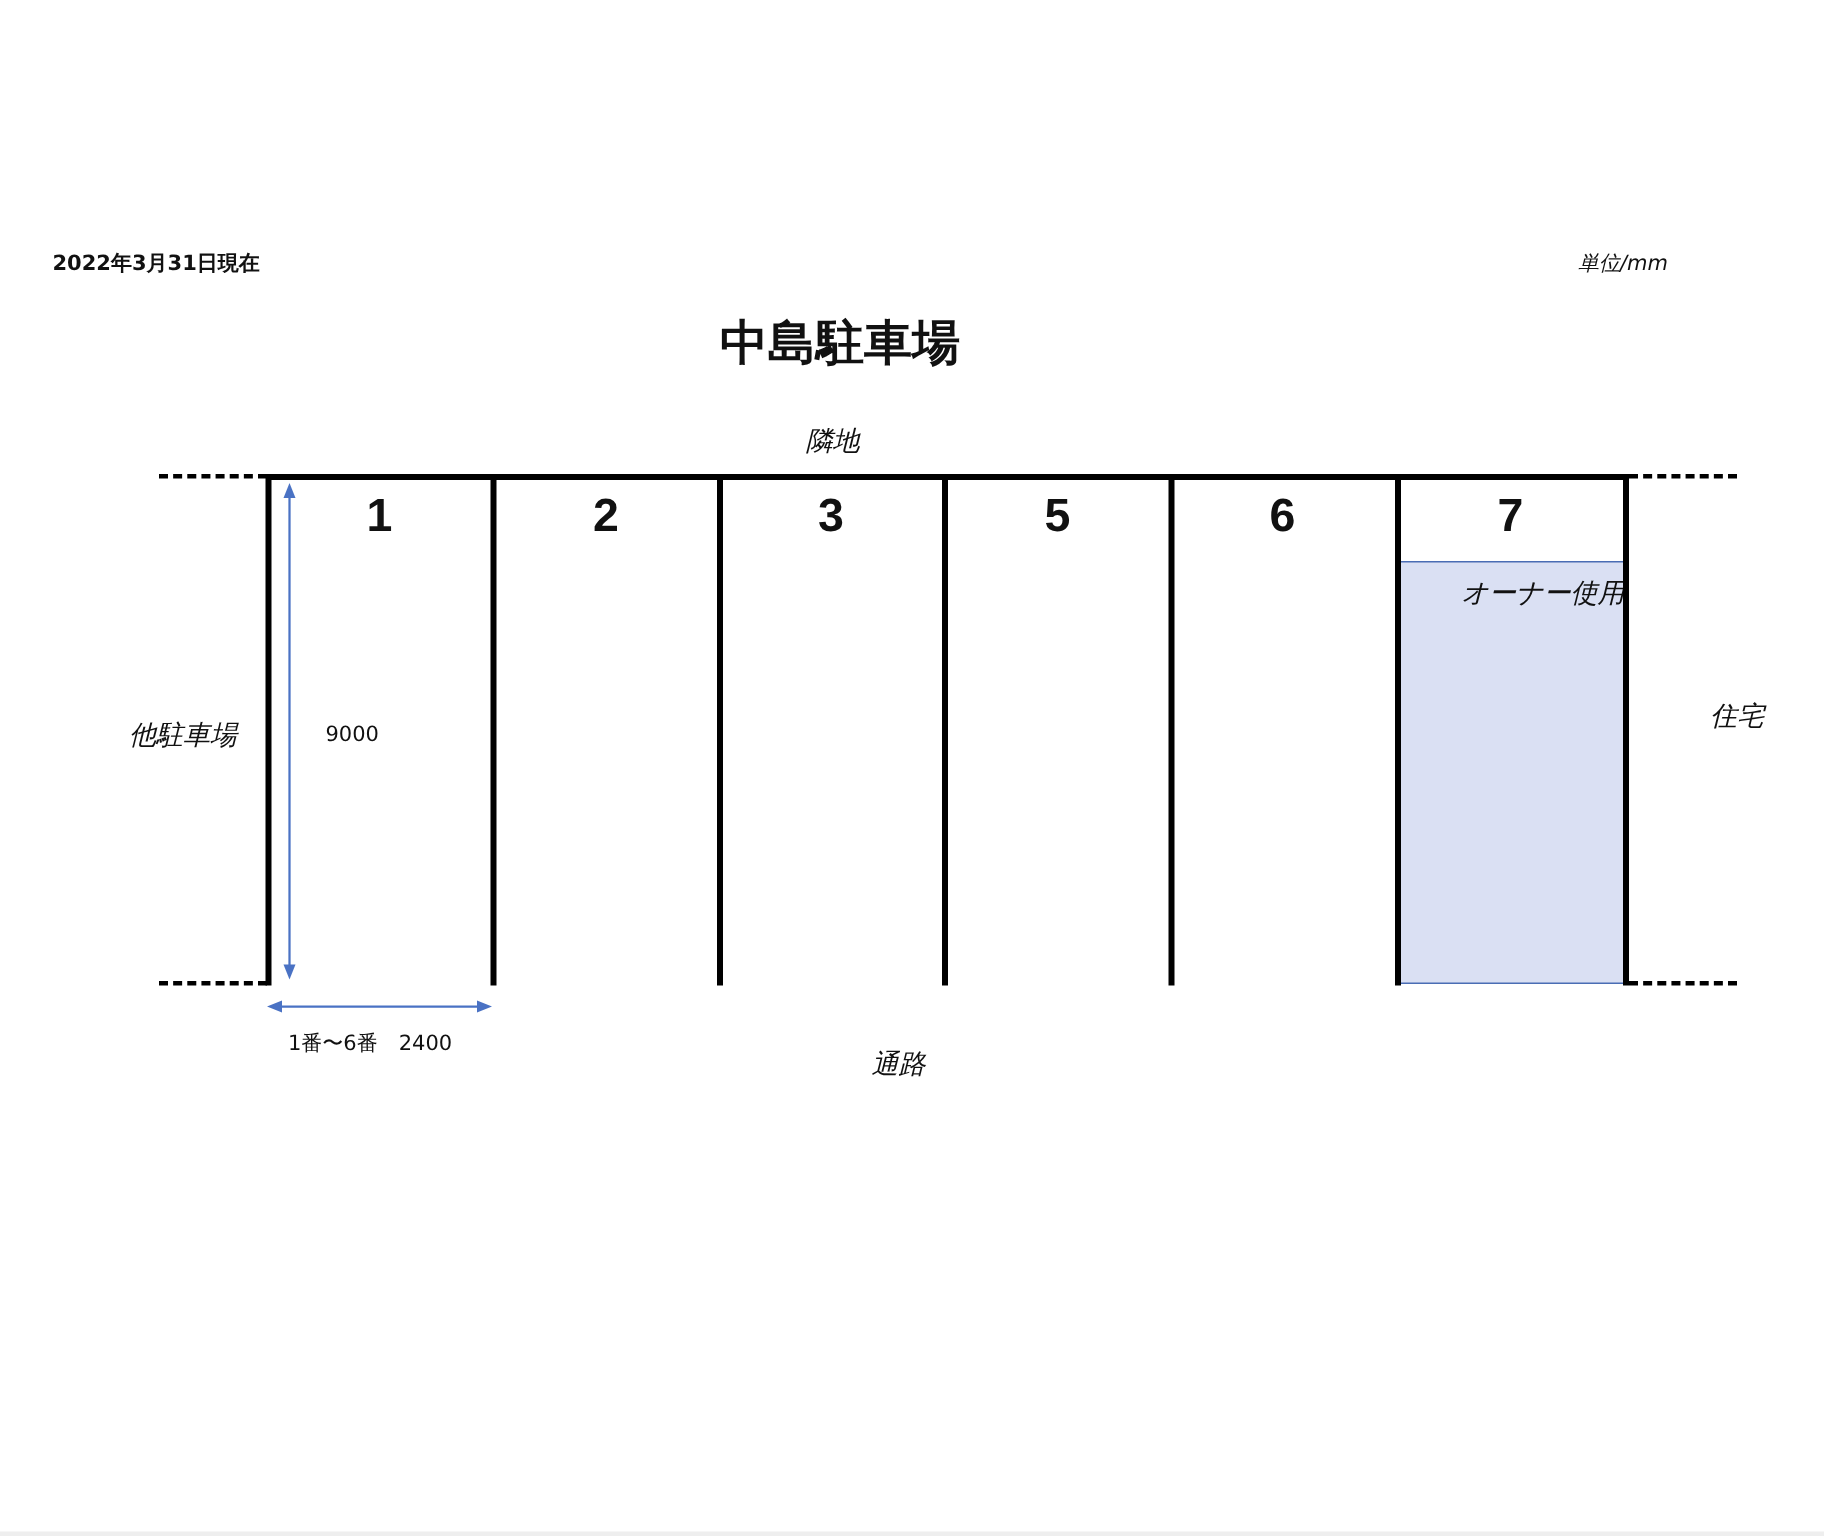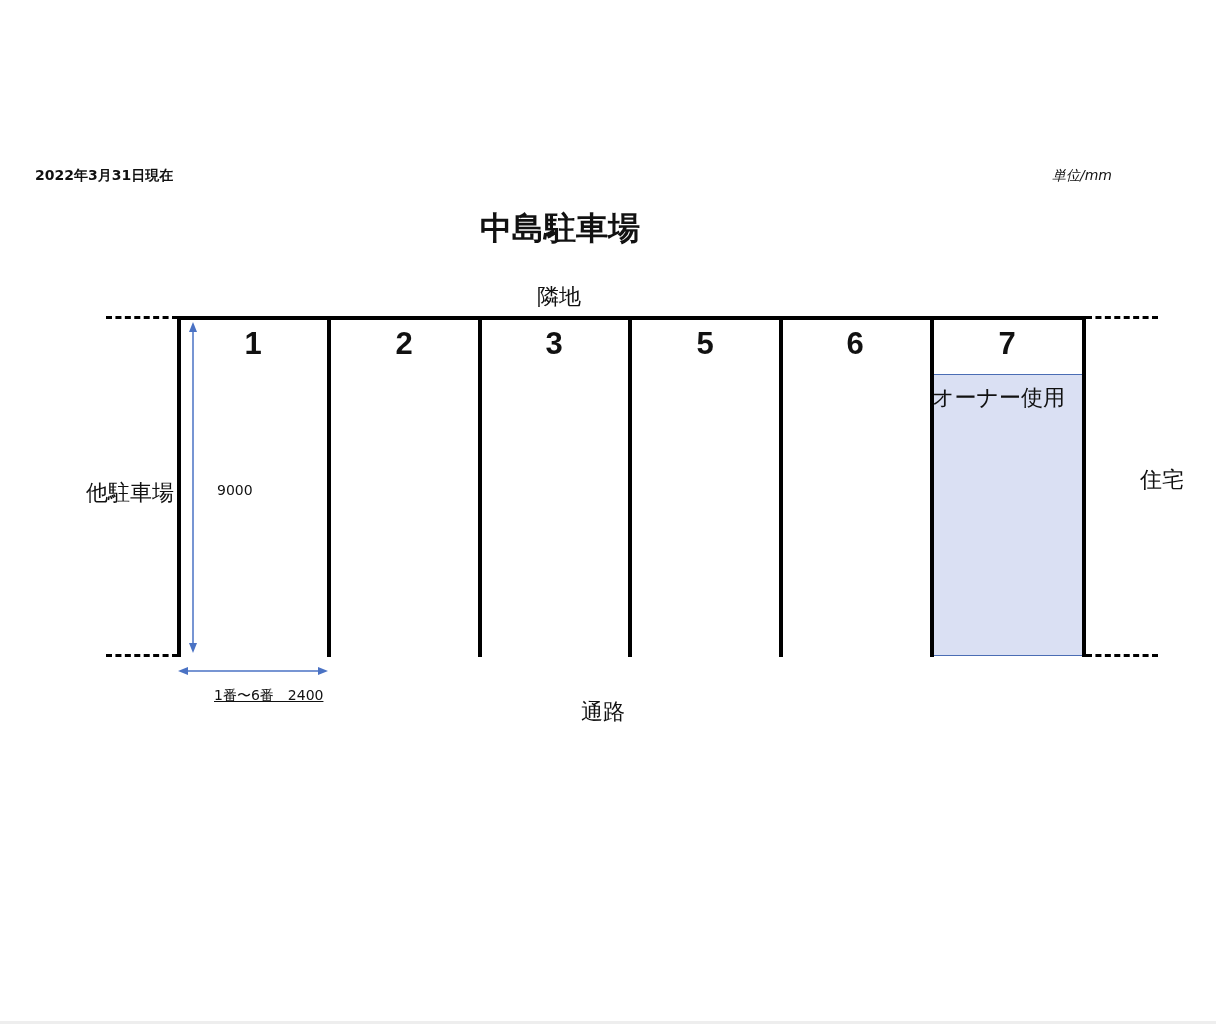--- a/index.html
+++ b/index.html
@@ -1,20 +1,20 @@
 <!DOCTYPE html>
 <html><head>
 <meta charset="utf-8">
 <style>
   html, body { margin:0; padding:0; }
   body { width:1216px; height:1024px; background:#ffffff; position:relative; overflow:hidden;
          font-family:"DejaVu Sans", sans-serif; color:#111; }
   .abs { position:absolute; white-space:nowrap; }
   .small { font-size:14px; }
-  .med { font-size:22px; }
+  .med { font-size:18px;font-style:italic; }
   .title { font-size:32px; font-weight:bold; }
   .num { font-size:31px; font-weight:bold; font-family:"Liberation Sans", sans-serif; text-align:center; width:150px; }
   .vline { position:absolute; background:#000; width:4px; }
   .hline { position:absolute; background:#000; height:4px; }
   .dash { position:absolute; height:0; border-top:3px dashed #000; }
   .owner { position:absolute; background:#dae0f3; border:1.5px solid #4a6db4; box-sizing:border-box; }
   .bottomrule { position:absolute; left:0; top:1021px; width:1216px; height:3px; background:#eeeeee; }
 </style>
 </head>
 <body>
@@ -27,21 +27,21 @@
 <div class="abs med" style="left:63px; top:478px;margin-left:23px;">他駐車場</div>
 <div class="abs med" style="left:1140px; top:465px;">住宅</div>
 <div class="abs med" style="left:537px; top:697px;margin-left:44px;">通路</div>
 
 <div class="dash" style="left:106px; top:316px; width:72px;"></div>
 <div class="dash" style="left:106px; top:654px; width:72px;"></div>
 <div class="dash" style="left:1086px; top:316px; width:72px;"></div>
 <div class="dash" style="left:1086px; top:654px; width:72px;"></div>
 
 <div class="owner" style="left:932px; top:374px; width:151px; height:282px;"></div>
-<div class="abs med" style="left:932px; top:383px; width:151px; text-align:left;">オーナー使用</div>
+<div class="abs med" style="left:932px; top:383px; width:151px; text-align:right;">オーナー使用</div>
 
 <div class="hline" style="left:178px; top:316px; width:908px;"></div>
 
 <div class="vline" style="left:177px; top:316px; height:341px;"></div>
 <div class="vline" style="left:327px; top:316px; height:341px;"></div>
 <div class="vline" style="left:478px; top:316px; height:341px;"></div>
 <div class="vline" style="left:628px; top:316px; height:341px;"></div>
 <div class="vline" style="left:779px; top:316px; height:341px;"></div>
 <div class="vline" style="left:930px; top:316px; height:341px;"></div>
 <div class="vline" style="left:1082px; top:316px; height:341px;"></div>
@@ -57,15 +57,15 @@
   <g stroke="#4a72c4" fill="#4a72c4" stroke-width="1.5">
     <line x1="193" y1="330" x2="193" y2="645"></line>
     <polygon points="193,322 189,332 197,332" stroke="none"></polygon>
     <polygon points="193,653 189,643 197,643" stroke="none"></polygon>
     <line x1="186" y1="671" x2="320" y2="671"></line>
     <polygon points="178,671 188,667 188,675" stroke="none"></polygon>
     <polygon points="328,671 318,667 318,675" stroke="none"></polygon>
   </g>
 </svg>
 <div class="abs small" style="left:217px; top:482px;">9000</div>
-<div class="abs small" style="left:214px; top:687px;text-decoration:underline;">1番〜6番　2400</div>
+<div class="abs small" style="left:192px; top:687px;">1番〜6番　2400</div>
 
 <div class="bottomrule"></div>
 
 </body></html>

